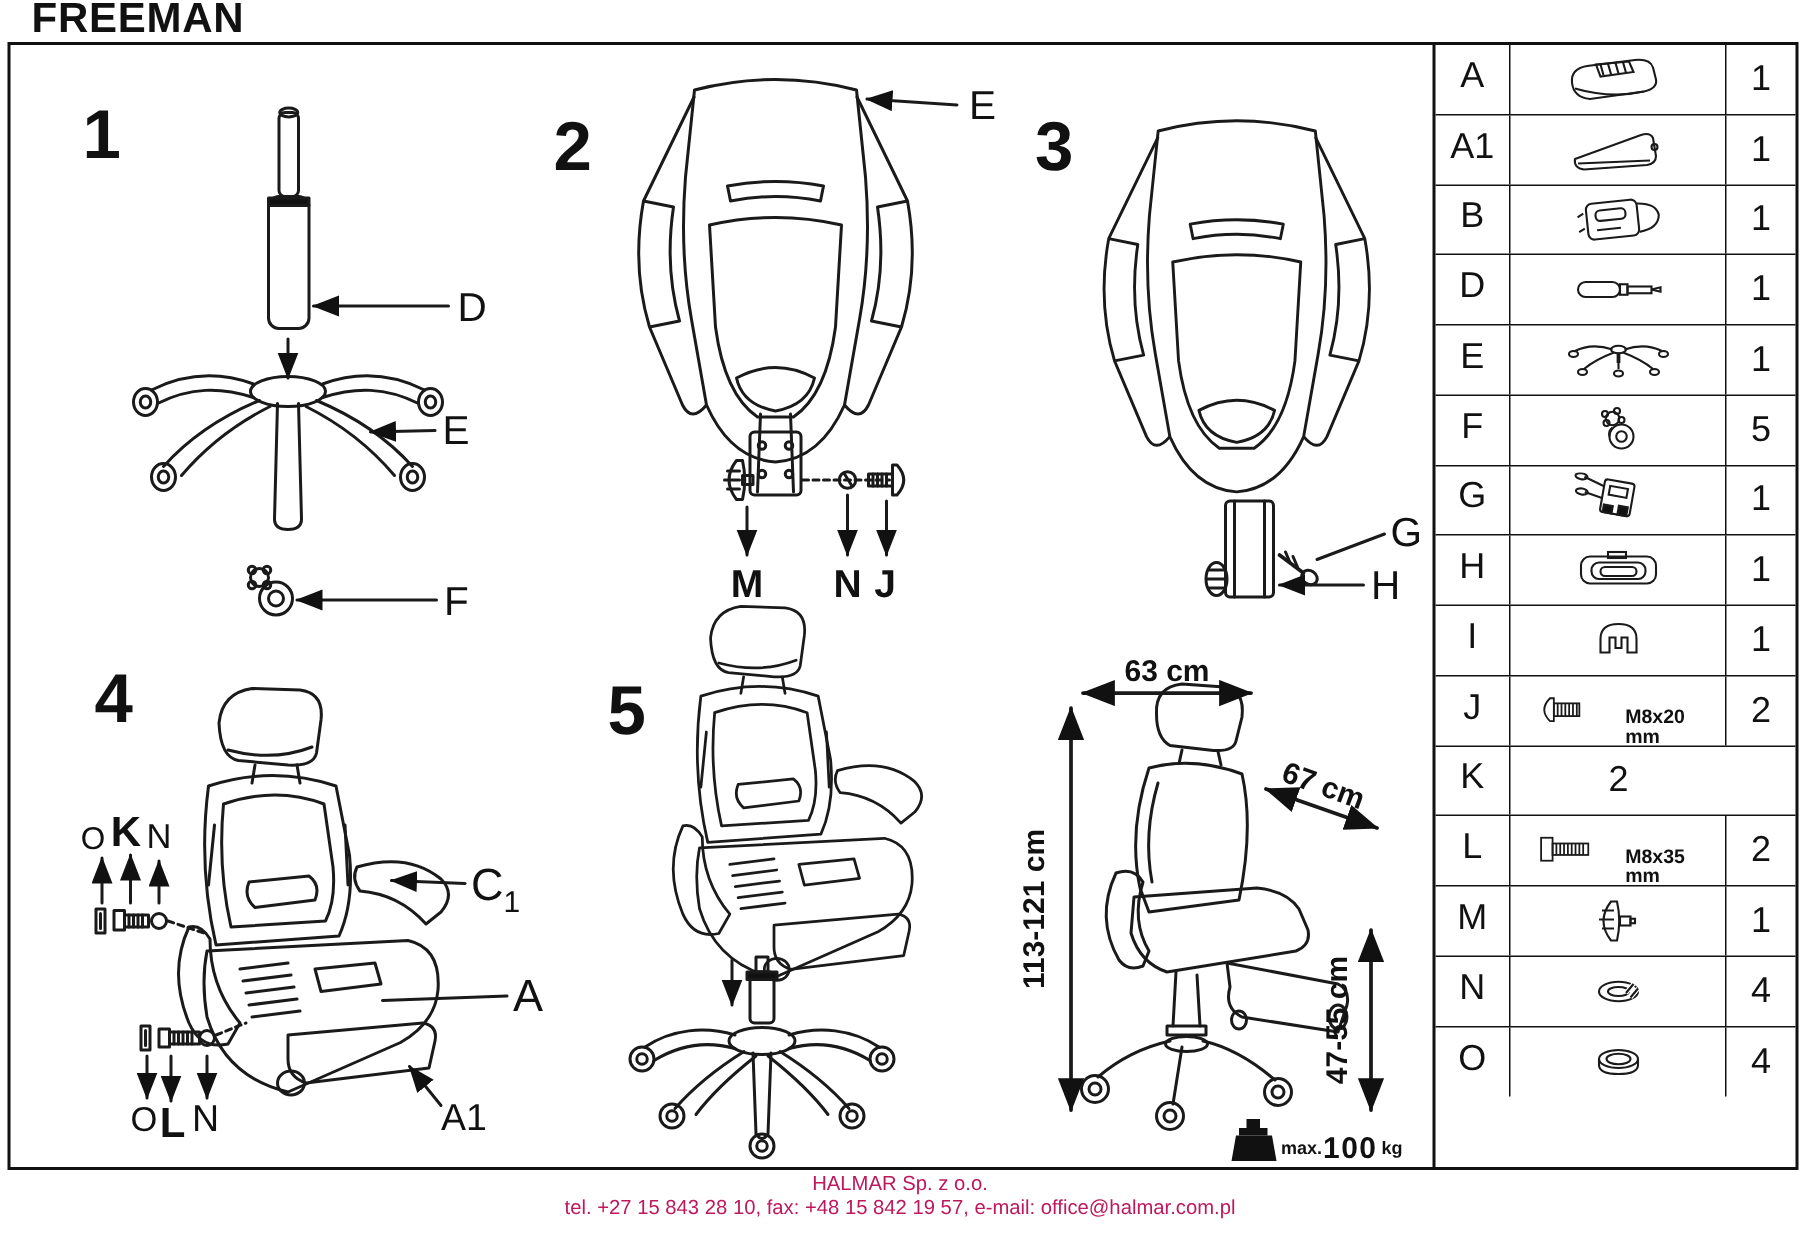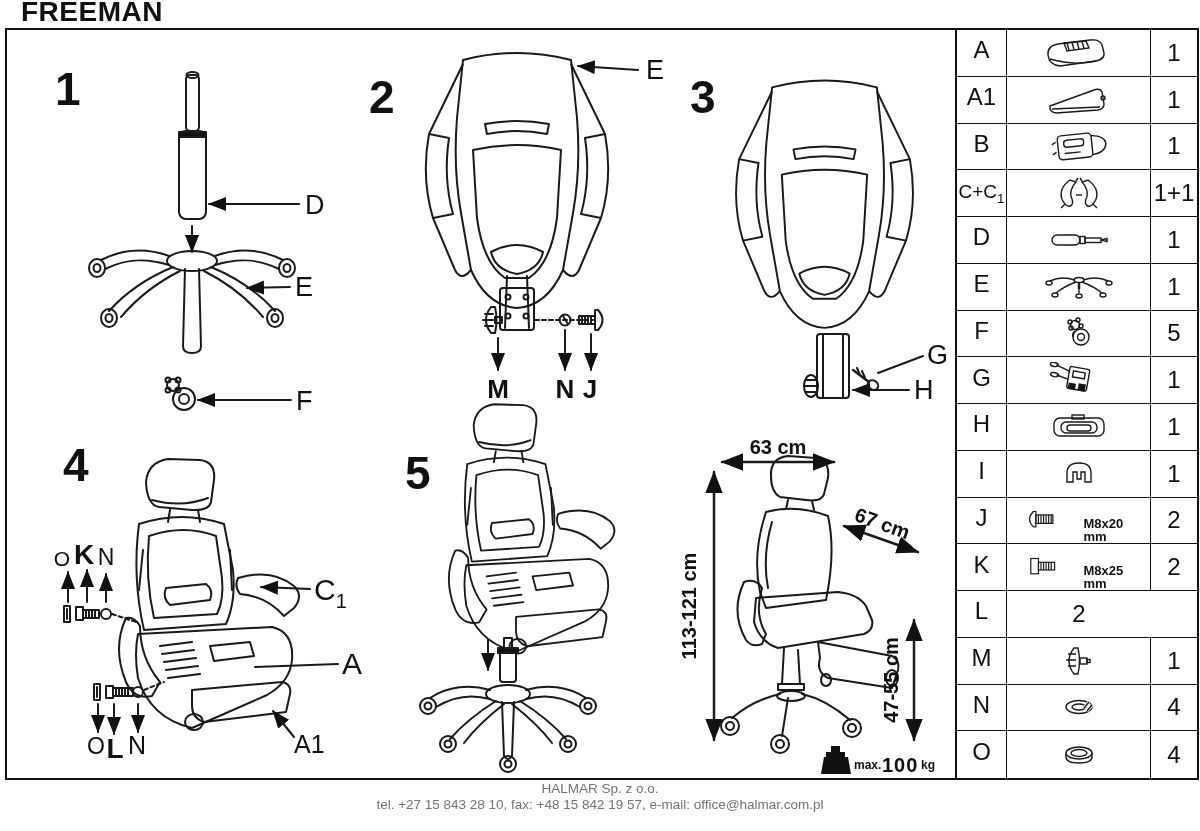--- a/index.html
+++ b/index.html
@@ -16,21 +16,21 @@
   .trow{display:grid;grid-template-columns:50px 1fr 46px;border-bottom:1.5px solid #111;}
   .trow:last-child{border-bottom:none;}
   .tcell{display:flex;align-items:center;justify-content:center;min-width:0;}
   .tletter{border-right:1.5px solid #111;font-size:24px;}
   .tletter.small{font-size:19px;}
   .ticon{border-right:1.5px solid #111;flex-direction:row;position:relative;}
   .tqty{font-size:24px;}
   .bsize{font-size:13px;font-weight:bold;margin-top:-6px;align-self:flex-end;padding-right:10px;line-height:1;}
   sub{font-size:70%;}
   .footer{position:absolute;left:0;top:781px;width:1200px;text-align:center;
-          font-size:13.5px;line-height:16px;color:#737373;}
+          font-size:13.5px;line-height:16px;color:#be185d;}
 </style>
 </head>
 <body>
 
 <div class="page">
 
   <svg width="0" height="0" style="position:absolute" aria-hidden="true">
     <defs>
       <marker id="ah" markerWidth="10" markerHeight="8" refX="8.5" refY="3.5" orient="auto-start-reverse">
         <path d="M0,0 L9,3.5 L0,7 Z" fill="#111"></path>
@@ -302,34 +302,20 @@
                 <rect x="30" y="11" width="20" height="7" rx="3"></rect>
                 <path d="M30,24 h16"></path>
                 <path d="M58,9 Q71,10 72,18 Q71,27 58,28"></path>
                 <path d="M22,12 l-4,2 M22,22 l-4,2"></path>
               </g>
             </svg>
           </div>
         <div class="tcell tqty">1</div>
       </div>
 
-      <div class="trow">
-        <div class="tcell tletter small">
-            <span><span>C+C</span><sub>1</sub></span>
-          </div>
-        <div class="tcell ticon">
-            <svg width="90" height="36" viewBox="0 0 90 36" fill="none" stroke="#1a1a1a" stroke-width="1.4">
-              <path d="M36,5 C26,12 24,22 32,30 C36,33 40,30 38,24 C35,18 38,11 42,7 Z"></path>
-              <path d="M54,5 C64,12 66,22 58,30 C54,33 50,30 52,24 C55,18 52,11 48,7 Z"></path>
-              <path d="M31,29 l-4,4 M59,29 l4,4 M42,6 l2,-3 M48,6 l-2,-3"></path>
-              <path d="M42,20 h6"></path>
-            </svg>
-          </div>
-        <div class="tcell tqty">1+1</div>
-      </div>
 
       <div class="trow">
         <div class="tcell tletter">
             <span><span>D</span><sub></sub></span>
           </div>
         <div class="tcell ticon">
             <svg width="90" height="36" viewBox="0 0 90 36" fill="none" stroke="#1a1a1a" stroke-width="1.4">
               <rect x="18" y="13" width="28" height="10" rx="5"></rect>
               <rect x="46" y="14.5" width="5" height="7"></rect>
               <rect x="51" y="16" width="16" height="4.5"></rect>
@@ -436,34 +422,34 @@
             </svg>
             <span class="bsize">M8x20 mm</span>
           </div>
         <div class="tcell tqty">2</div>
       </div>
 
       <div class="trow">
         <div class="tcell tletter">
             <span><span>K</span><sub></sub></span>
           </div>
+        <div class="tcell tqty">2</div>
+      </div>
+
+      <div class="trow">
+        <div class="tcell tletter">
+            <span><span>L</span><sub></sub></span>
+          </div>
         <div class="tcell ticon">
             <svg width="90" height="26" viewBox="0 0 90 26" fill="none" stroke="#1a1a1a" stroke-width="1.4">
-              <rect x="28" y="3" width="9" height="18"></rect>
-              <rect x="37" y="7.5" width="19" height="9"></rect>
-              <path d="M40,7.5 v9 M43,7.5 v9 M46,7.5 v9 M49,7.5 v9 M52,7.5 v9"></path>
-            </svg>
-            <span class="bsize">M8x25 mm</span>
-          </div>
-        <div class="tcell tqty">2</div>
-      </div>
-
-      <div class="trow">
-        <div class="tcell tletter">
-            <span><span>L</span><sub></sub></span>
+              <rect x="24" y="3" width="9" height="18"></rect>
+              <rect x="33" y="7.5" width="28" height="9"></rect>
+              <path d="M36,7.5 v9 M39,7.5 v9 M42,7.5 v9 M45,7.5 v9 M48,7.5 v9 M51,7.5 v9 M54,7.5 v9 M57,7.5 v9"></path>
+            </svg>
+            <span class="bsize">M8x35 mm</span>
           </div>
         <div class="tcell tqty">2</div>
       </div>
 
       <div class="trow">
         <div class="tcell tletter">
             <span><span>M</span><sub></sub></span>
           </div>
         <div class="tcell ticon">
             <svg width="90" height="36" viewBox="0 0 90 36" fill="none" stroke="#1a1a1a" stroke-width="1.4">

